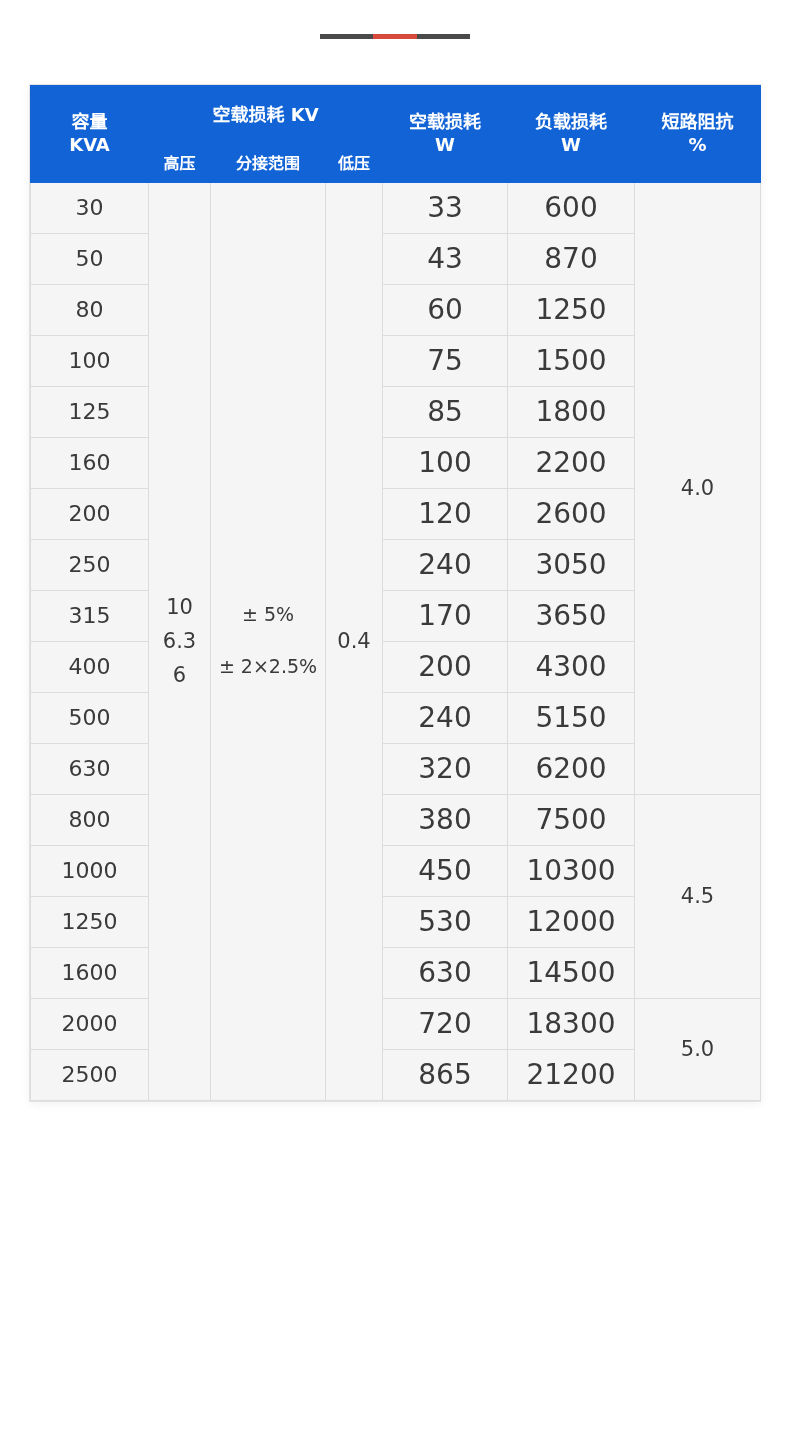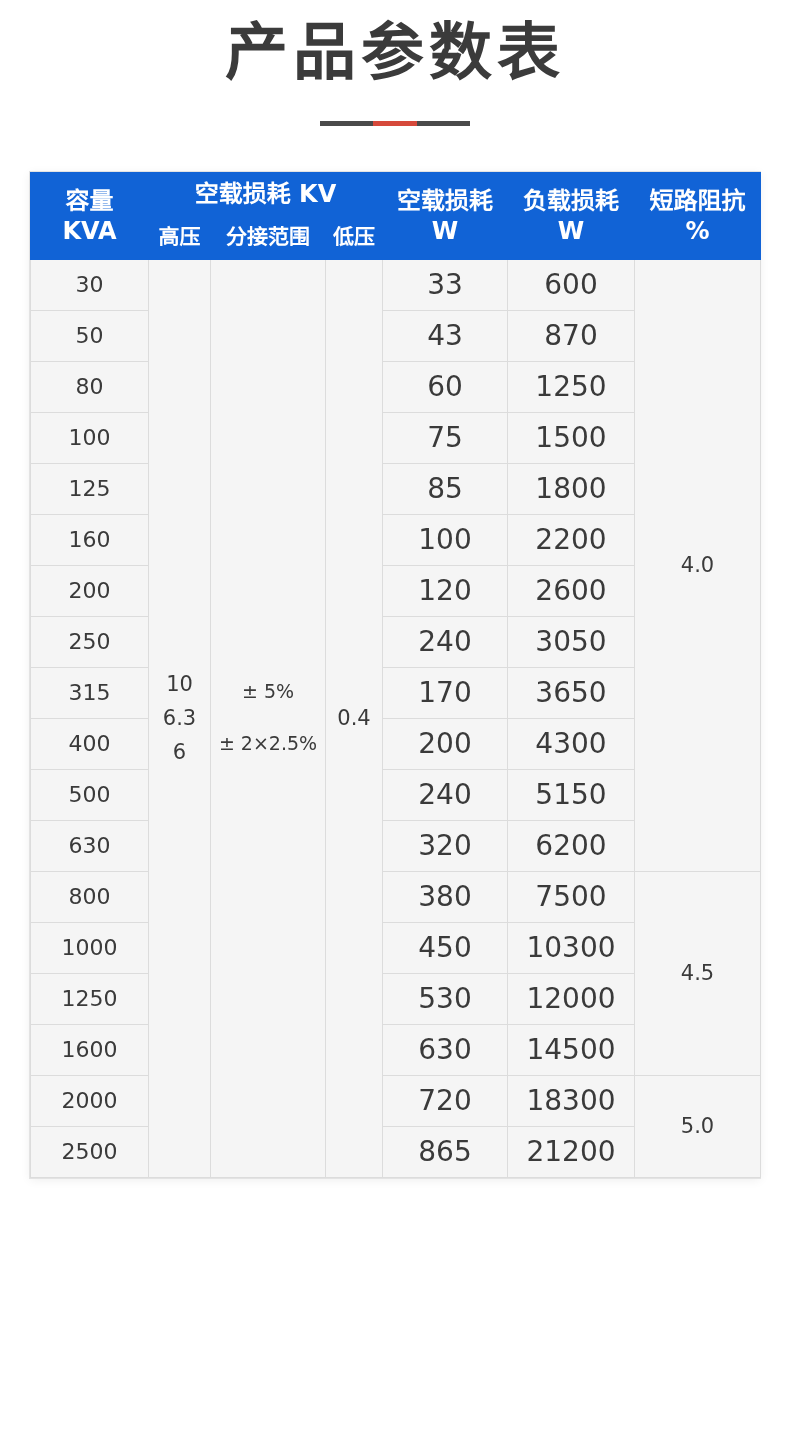--- a/index.html
+++ b/index.html
@@ -101,26 +101,26 @@
     border: 1px solid #dcdcdc;
     text-align: center;
     vertical-align: middle;
     font-family: "DejaVu Sans", "Liberation Sans", sans-serif;
   }
   table.params thead th {
     background: #1163d6;
     color: #ffffff;
     border-color: #1163d6;
     font-weight: bold;
-    font-size: 24px;
+    font-size: 18px;
     line-height: 1.25;
-    padding: 6px 2px;
+    padding: 18px 2px;
   }
   table.params thead th.sub {
-    font-size: 21px;
+    font-size: 16px;
     padding: 8px 2px;
     text-align: center;
   }
   table.params tbody td {
     background: #f5f5f5;
     color: #3a3a3a;
     font-size: 28px;
     height: 50px;
     padding: 0;
   }
@@ -147,21 +147,20 @@
   .tap-line { display: block; }
   .tap-gap { display: block; height: 10px; }
 </style>
 </head>
 <body>
 
 <div class="page">
 
 
   <div class="title-block">
-    <h1 class="main-title">产品参数表</h1>
     <div class="rule">
       <span></span>
     </div>
   </div>
 
   <div class="table-wrap">
     <table class="params">
       <colgroup>
         <col class="col-cap">
           <col class="col-hv">

